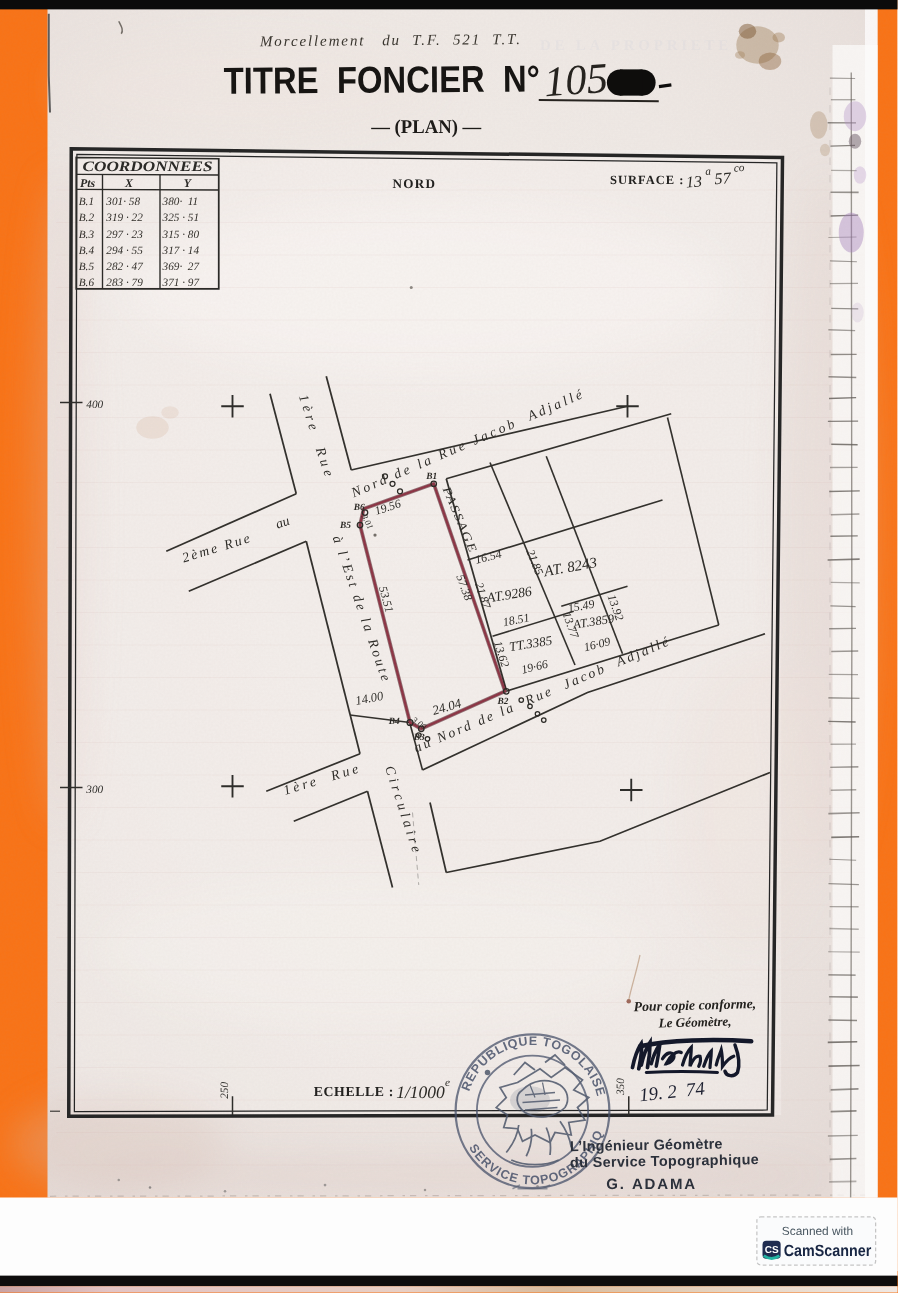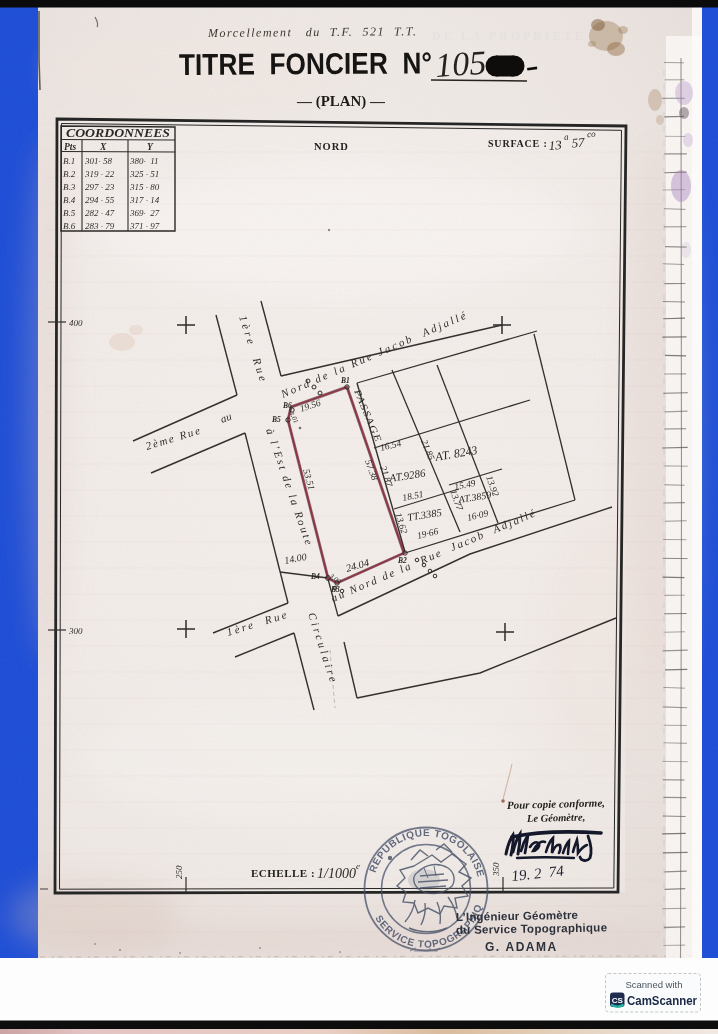--- a/index.html
+++ b/index.html
@@ -1,16 +1,16 @@
 <!DOCTYPE html>
 <html><head>
 <meta charset="utf-8">
 <style>
 html,body{margin:0;padding:0;background:#ffffff;}
-.page{position:relative;width:718px;height:1034px;overflow:hidden;background:#1d4ed8;font-family:"Liberation Sans",sans-serif;}
+.page{position:relative;width:718px;height:1034px;overflow:hidden;background:#f97316;font-family:"Liberation Sans",sans-serif;}
 .page svg{position:absolute;top:0;left:0;}
 </style>
 </head>
 <body>
 <div class="page">
 <svg width="718" height="1034" viewBox="0 0 718 1034">
 <defs>
 <radialGradient id="paperG" cx="45%" cy="40%" r="75%">
 <stop offset="0%" stop-color="#f2ede9"></stop>
 <stop offset="55%" stop-color="#efe9e5"></stop>

